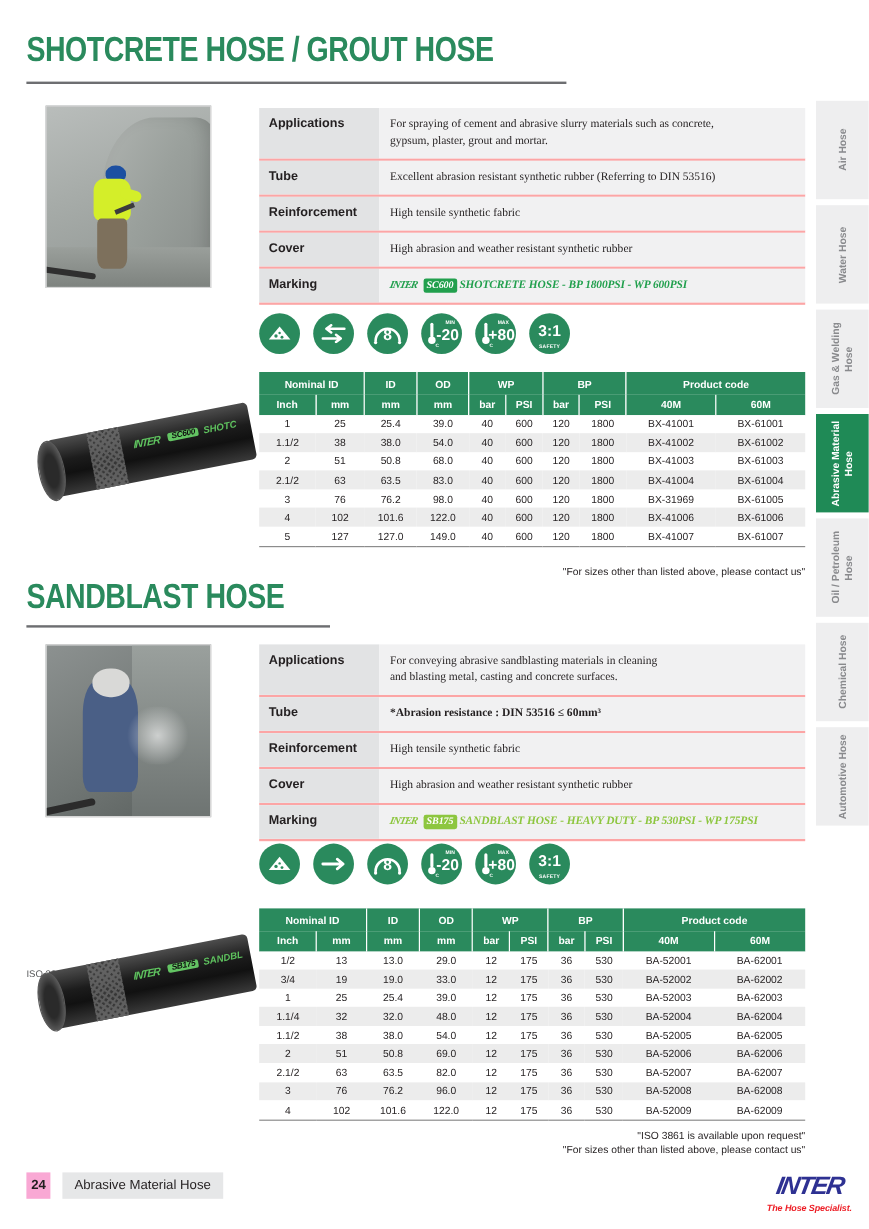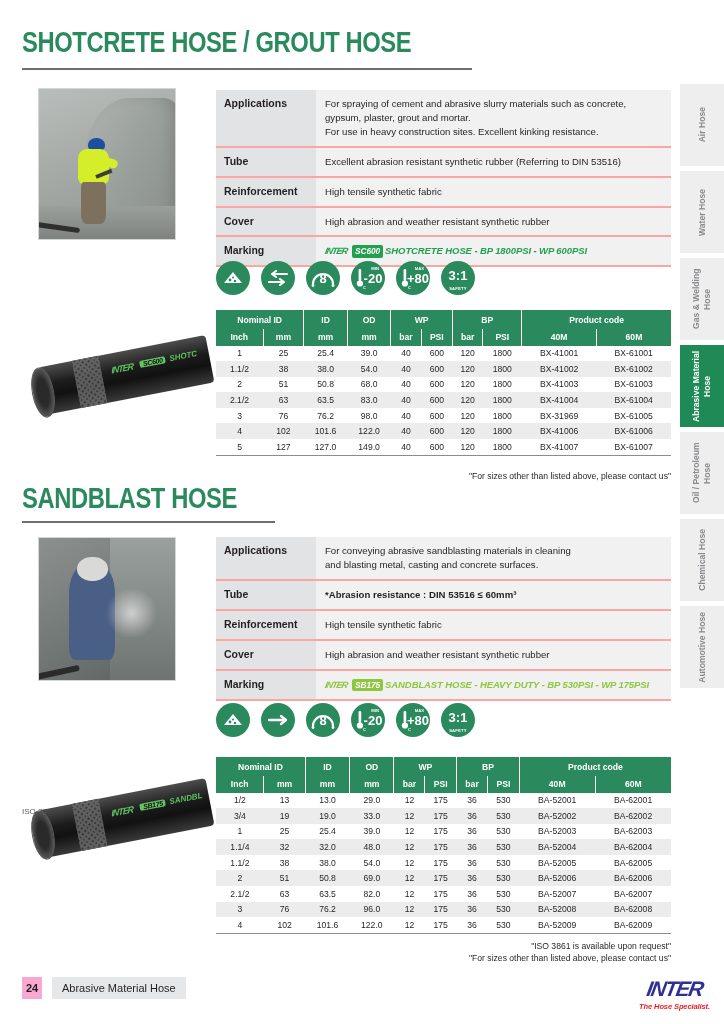--- a/index.html
+++ b/index.html
@@ -124,20 +124,21 @@
     padding: 7px 8px;
     color:#231f20;
   }
   .spec-row .v {
     flex: 1;
     background: #f1f1f2;
     font-size: 9.6px;
     padding: 7px 9px;
     line-height: 1.45;
     color:#231f20;
+    font-family:Liberation Serif, serif;
   }
   .marking-text {
     font-style: italic; font-weight: bold;
     font-size: 9.5px; letter-spacing: -0.1px;
     white-space: nowrap;
   }
   .mk-green { color: #22a04e; }
   .mk-lime  { color: #8dc63f; }
   .mk-chip {
     display:inline-block; background:#22a04e; color:#fff;
@@ -252,21 +253,20 @@
     </div>
     <div class="cut"></div>
   </div>
 
   <div class="spec" style="left:216px; top:90px;">
     <div class="spec-row">
       <div class="k">Applications</div>
       <div class="v">
         <div>For spraying of cement and abrasive slurry materials such as concrete,</div>
         <div>gypsum, plaster, grout and mortar.</div>
-        <div>For use in heavy construction sites. Excellent kinking resistance.</div>
       </div>
     </div>
     <div class="spec-row">
       <div class="k">Tube</div>
       <div class="v">Excellent abrasion resistant synthetic rubber (Referring to DIN 53516)</div>
     </div>
     <div class="spec-row">
       <div class="k">Reinforcement</div>
       <div class="v">High tensile synthetic fabric</div>
     </div>

